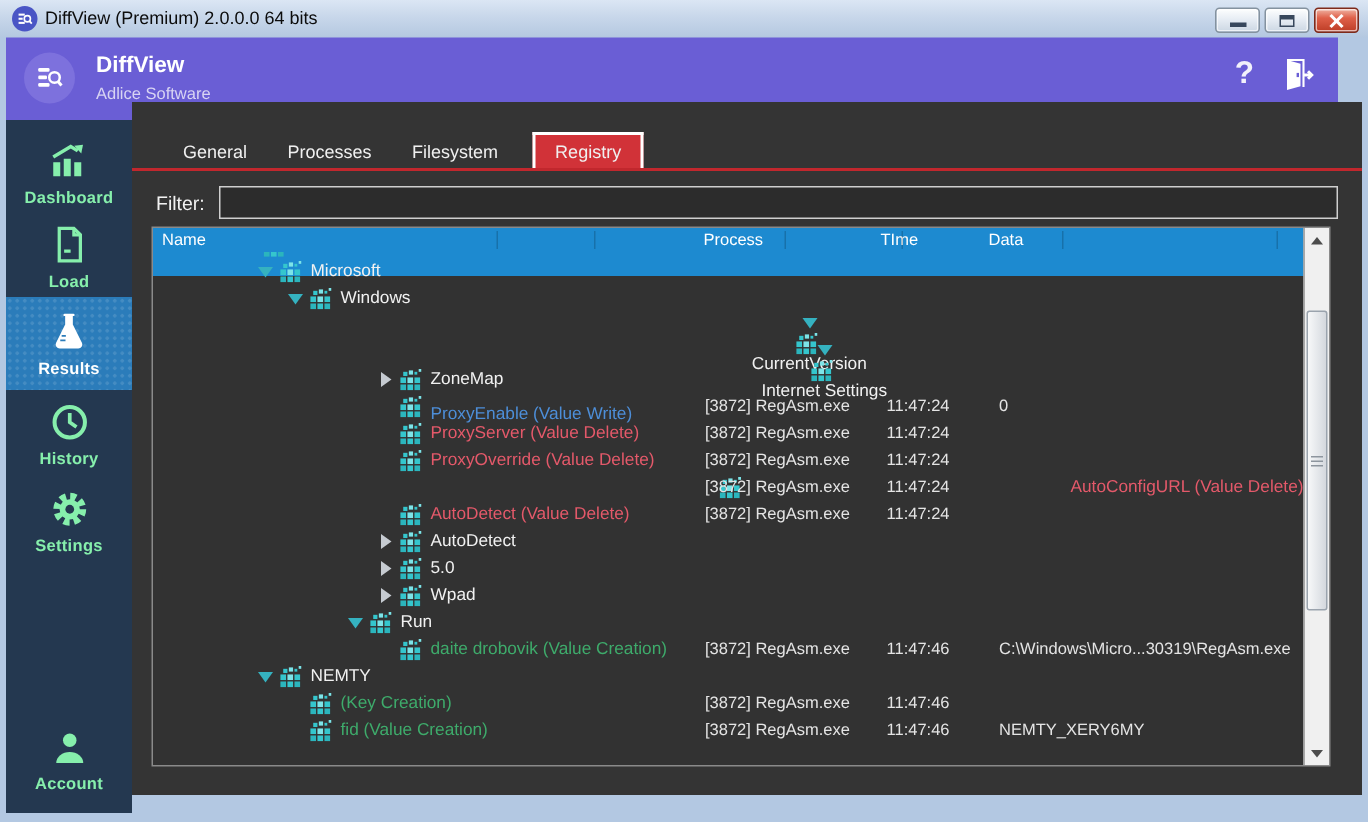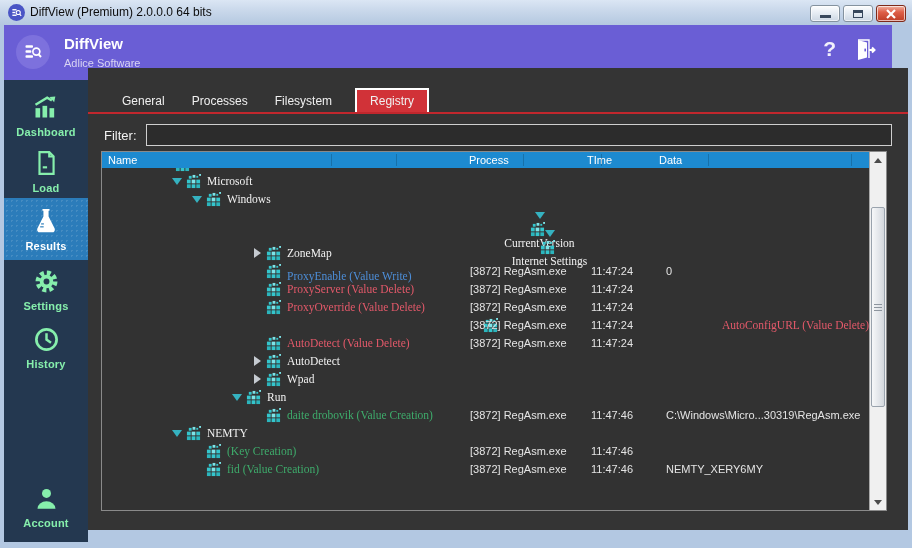--- a/index.html
+++ b/index.html
@@ -62,36 +62,36 @@
 
   .filter-row { position:absolute; left:16px; top:56px; width:788px; height:22px; display:flex; align-items:center; }
   .filter-lbl { font-size:13px; color:#f2f2f2; margin-right:9px; }
   .filter-input { flex:1; height:22px; background:#2c2c2c; border:1px solid #cfcfcf;
                   color:#e8e8e8; font-size:12px; padding:0 5px; outline:none;
                   font-family:"Liberation Sans", sans-serif; }
 
   
   .table { position:absolute; left:13px; top:83px; width:786px; height:360px;
            border:1px solid #8a8a8a; background:#323232; overflow:hidden; }
-  .thead { position:absolute; left:0; top:0; right:17px; height:16px; background:#1d8ad0; }
+  .thead { position:absolute; left:0; top:0; right:17px; height:32px; background:#1d8ad0; }
   .th { position:absolute; top:0; line-height:16px; font-size:11px; color:#ffffff; cursor:pointer; }
   .th-sep { position:absolute; top:2px; width:1px; height:12px; background:rgba(0,0,0,.18); }
 
   .rows { position:absolute; left:0; top:16px; right:17px; bottom:0; overflow:hidden; }
   .partial-strip { height:4px; overflow:hidden; position:relative; }
   .partial-strip svg { position:absolute; left:73px; top:-11px; }
 
   .row { position:relative; height:18px; display:flex; align-items:center; cursor:default; }
   .tw { width:14px; height:14px; flex:0 0 14px; display:flex; align-items:center; justify-content:center; }
   .tri-down { width:0; height:0; border-left:5px solid transparent; border-right:5px solid transparent;
               border-top:7px solid #35b2c0; }
   .tri-right { width:0; height:0; border-top:5px solid transparent; border-bottom:5px solid transparent;
                border-left:7px solid #c6cbd1; }
   .reg-ico { width:15px; height:15px; flex:0 0 15px; margin-left:2px; margin-right:6px; }
-  .nm { font-size:11.5px; white-space:nowrap;font-family:Liberation Serif, serif; }
+  .nm { font-size:11.5px; white-space:nowrap; }
   .c-white { color:#f1f1f1; } .c-blue { color:#4d8ed8;margin-top:10px; } .c-red { color:#e4596a; } .c-green { color:#3eab6b; }
   .cell { position:absolute; top:0; line-height:18px; font-size:11px; color:#e4e4e4; white-space:nowrap; }
   .p-proc { left:368px; } .p-time { left:489px; } .p-data { left:564px; }
 
   
   .vscroll { position:absolute; right:0; top:0; bottom:0; width:17px; background:#f0f0f0; border-left:1px solid #a8a8a8; }
   .sb-btn { position:absolute; left:0; width:16px; height:16px; display:flex; align-items:center; justify-content:center; cursor:pointer; }
   .sb-up { top:0; } .sb-down { bottom:0; }
   .arr-up { width:0; height:0; border-left:4px solid transparent; border-right:4px solid transparent; border-bottom:5px solid #4c4c4c; }
   .arr-down { width:0; height:0; border-left:4px solid transparent; border-right:4px solid transparent; border-top:5px solid #4c4c4c; }
@@ -182,38 +182,38 @@
       <div class="side-item si-results active">
         <span class="s-ico">
           <svg width="28" height="28" viewBox="0 0 24 24">
             <path d="M9.5 2.5 h5 M10.5 3 v5.2 L5.2 18.8 a1.6 1.6 0 0 0 1.5 2.2 h10.6 a1.6 1.6 0 0 0 1.5 -2.2 L13.5 8.2 V3 Z" fill="currentColor" stroke="currentColor" stroke-width="1.4" stroke-linecap="round"></path>
             <line x1="7" y1="17" x2="10" y2="17" stroke="#2b7cba" stroke-width="1"></line>
             <line x1="7.8" y1="14.5" x2="10.2" y2="14.5" stroke="#2b7cba" stroke-width="1"></line>
           </svg>
         </span>
         <div class="s-lbl">Results</div>
       </div>
+      <div class="side-item si-history">
+        <span class="s-ico">
+          <svg width="27" height="27" viewBox="0 0 24 24">
+            <circle cx="12" cy="12" r="9" fill="none" stroke="currentColor" stroke-width="2.4"></circle>
+            <path d="M12 6.5 V12 l4 2.8" fill="none" stroke="currentColor" stroke-width="2.2"></path>
+          </svg>
+        </span>
+        <div class="s-lbl">History</div>
+      </div>
       <div class="side-item si-settings">
         <span class="s-ico">
           <svg width="27" height="27" viewBox="0 0 24 24">
             <circle cx="12" cy="12" r="7.5" fill="none" stroke="currentColor" stroke-width="4.5" stroke-dasharray="3.4 2.5"></circle>
             <circle cx="12" cy="12" r="6" fill="currentColor"></circle>
             <circle cx="12" cy="12" r="2.6" fill="#243850"></circle>
           </svg>
         </span>
         <div class="s-lbl">Settings</div>
-      </div>
-      <div class="side-item si-history">
-        <span class="s-ico">
-          <svg width="27" height="27" viewBox="0 0 24 24">
-            <circle cx="12" cy="12" r="9" fill="none" stroke="currentColor" stroke-width="2.4"></circle>
-            <path d="M12 6.5 V12 l4 2.8" fill="none" stroke="currentColor" stroke-width="2.2"></path>
-          </svg>
-        </span>
-        <div class="s-lbl">History</div>
       </div>
       <div class="side-item si-account">
         <span class="s-ico">
           <svg width="27" height="27" viewBox="0 0 24 24">
             <circle cx="12" cy="7.5" r="4" fill="currentColor"></circle>
             <path d="M4 21 a8 6.5 0 0 1 16 0 Z" fill="currentColor"></path>
           </svg>
         </span>
         <div class="s-lbl">Account</div>
       </div>
@@ -470,20 +470,38 @@
                 <rect x="6" y="6" width="4" height="4" fill="#7ce4e8"></rect>
                 <rect x="11" y="6" width="4" height="4" fill="#35c6cd"></rect>
                 <rect x="1" y="11" width="4" height="4" fill="#2bb5bd"></rect>
                 <rect x="6" y="11" width="4" height="4" fill="#35c6cd"></rect>
                 <rect x="11" y="11" width="4" height="4" fill="#2bb5bd"></rect>
                 <rect x="3" y="2" width="3" height="3" fill="#35c6cd"></rect>
                 <rect x="7" y="1" width="3" height="3" fill="#7ce4e8"></rect>
                 <rect x="11" y="2" width="2" height="2" fill="#35c6cd"></rect>
                 <rect x="14" y="0" width="2" height="2" fill="#7ce4e8"></rect>
               </svg></span>
+            <span class="nm c-white">5.0</span>
+          </div>
+          <div class="row" style="padding-left: 148px;">
+            <span class="tw">
+              <div class="tri-right"></div>
+            </span>
+            <span class="reg-ico"><svg width="15" height="15" viewBox="0 0 16 16">
+                <rect x="1" y="6" width="4" height="4" fill="#35c6cd"></rect>
+                <rect x="6" y="6" width="4" height="4" fill="#7ce4e8"></rect>
+                <rect x="11" y="6" width="4" height="4" fill="#35c6cd"></rect>
+                <rect x="1" y="11" width="4" height="4" fill="#2bb5bd"></rect>
+                <rect x="6" y="11" width="4" height="4" fill="#35c6cd"></rect>
+                <rect x="11" y="11" width="4" height="4" fill="#2bb5bd"></rect>
+                <rect x="3" y="2" width="3" height="3" fill="#35c6cd"></rect>
+                <rect x="7" y="1" width="3" height="3" fill="#7ce4e8"></rect>
+                <rect x="11" y="2" width="2" height="2" fill="#35c6cd"></rect>
+                <rect x="14" y="0" width="2" height="2" fill="#7ce4e8"></rect>
+              </svg></span>
             <span class="nm c-white">Wpad</span>
           </div>
           <div class="row" style="padding-left: 128px;">
             <span class="tw">
               <div class="tri-down"></div>
             </span>
             <span class="reg-ico"><svg width="15" height="15" viewBox="0 0 16 16">
                 <rect x="1" y="6" width="4" height="4" fill="#35c6cd"></rect>
                 <rect x="6" y="6" width="4" height="4" fill="#7ce4e8"></rect>
                 <rect x="11" y="6" width="4" height="4" fill="#35c6cd"></rect>

